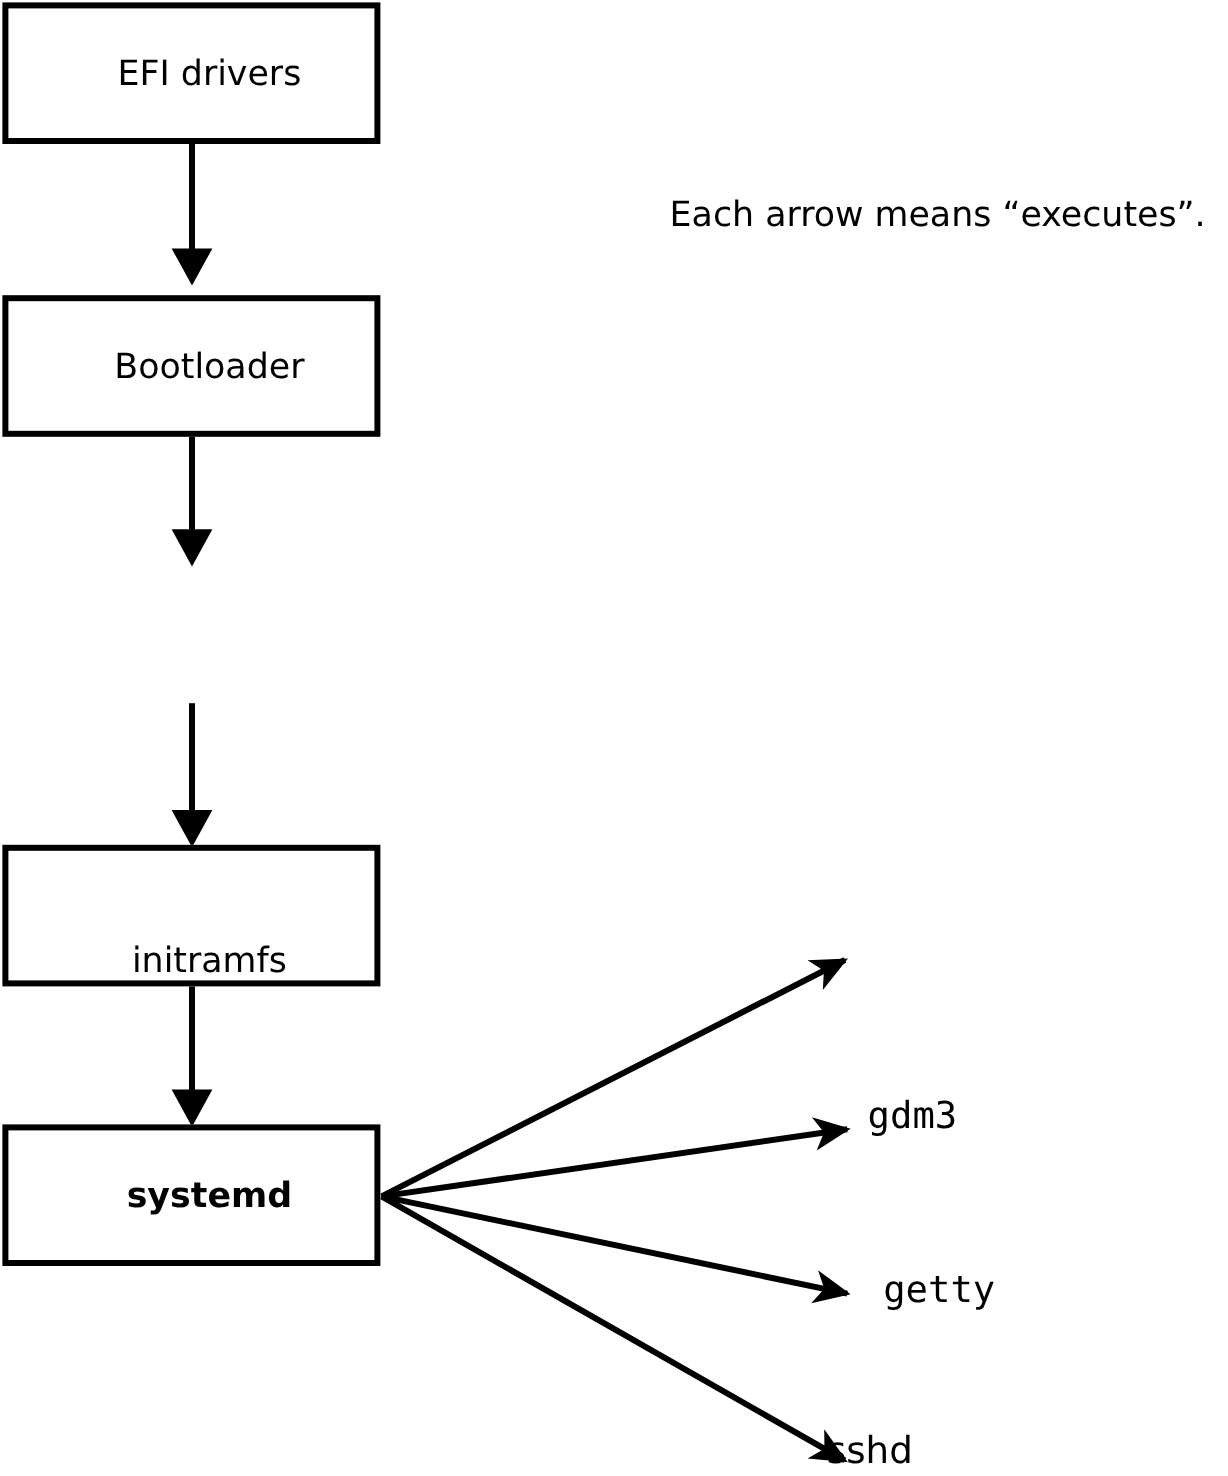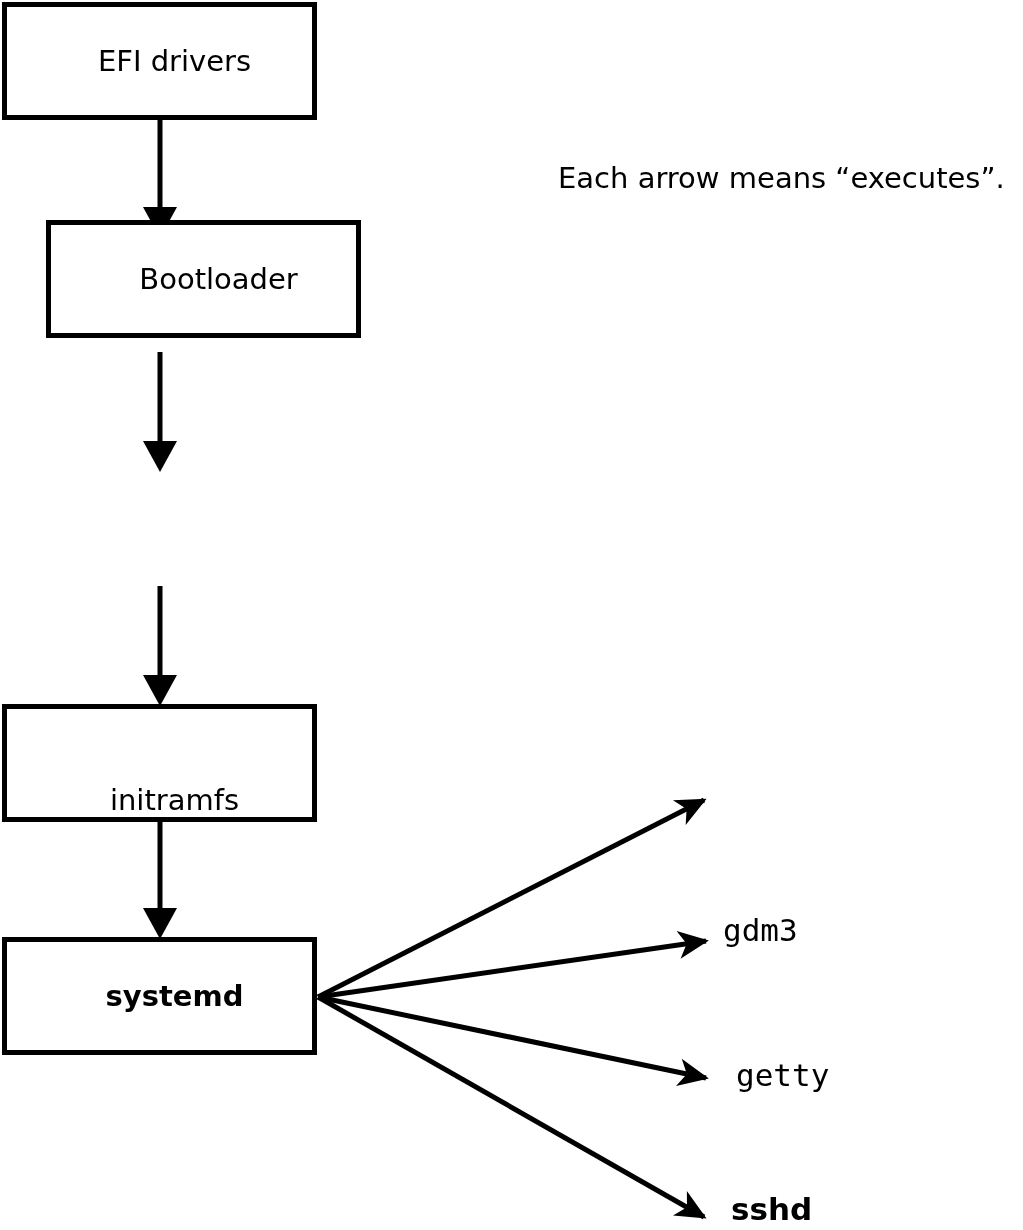--- a/index.html
+++ b/index.html
@@ -84,29 +84,29 @@
       <line x1="318" y1="997" x2="706" y2="1078" stroke="#000000" stroke-width="5" marker-end="url(#fanhead)"></line>
     </g>
     <g>
       <line x1="318" y1="997" x2="704" y2="1217" stroke="#000000" stroke-width="5" marker-end="url(#fanhead)"></line>
     </g>
   </svg>
 
   <div class="box" style="top:2px;">
     <span>EFI drivers</span>
   </div>
-  <div class="box" style="top:220px;margin-left:44px;">
+  <div class="box" style="top:246px;">
     <span>Bootloader</span>
   </div>
   <div class="box" style="top:704px;align-items:flex-end;">
     <span>initramfs</span>
   </div>
   <div class="box" style="top:937px;font-weight:bold;">
     <span>systemd</span>
   </div>
 
   <div class="caption">Each arrow means “executes”.</div>
 
   <div class="spawn-label" style="left:723px; top:930px;">gdm3</div>
   <div class="spawn-label" style="left:736px; top:1075px;">getty</div>
-  <div class="spawn-label sans" style="left:731px; top:1209px;font-weight:bold;">sshd</div>
+  <div class="spawn-label sans" style="left:689px; top:1209px;">sshd</div>
 
 </div>
 
 </body></html>

